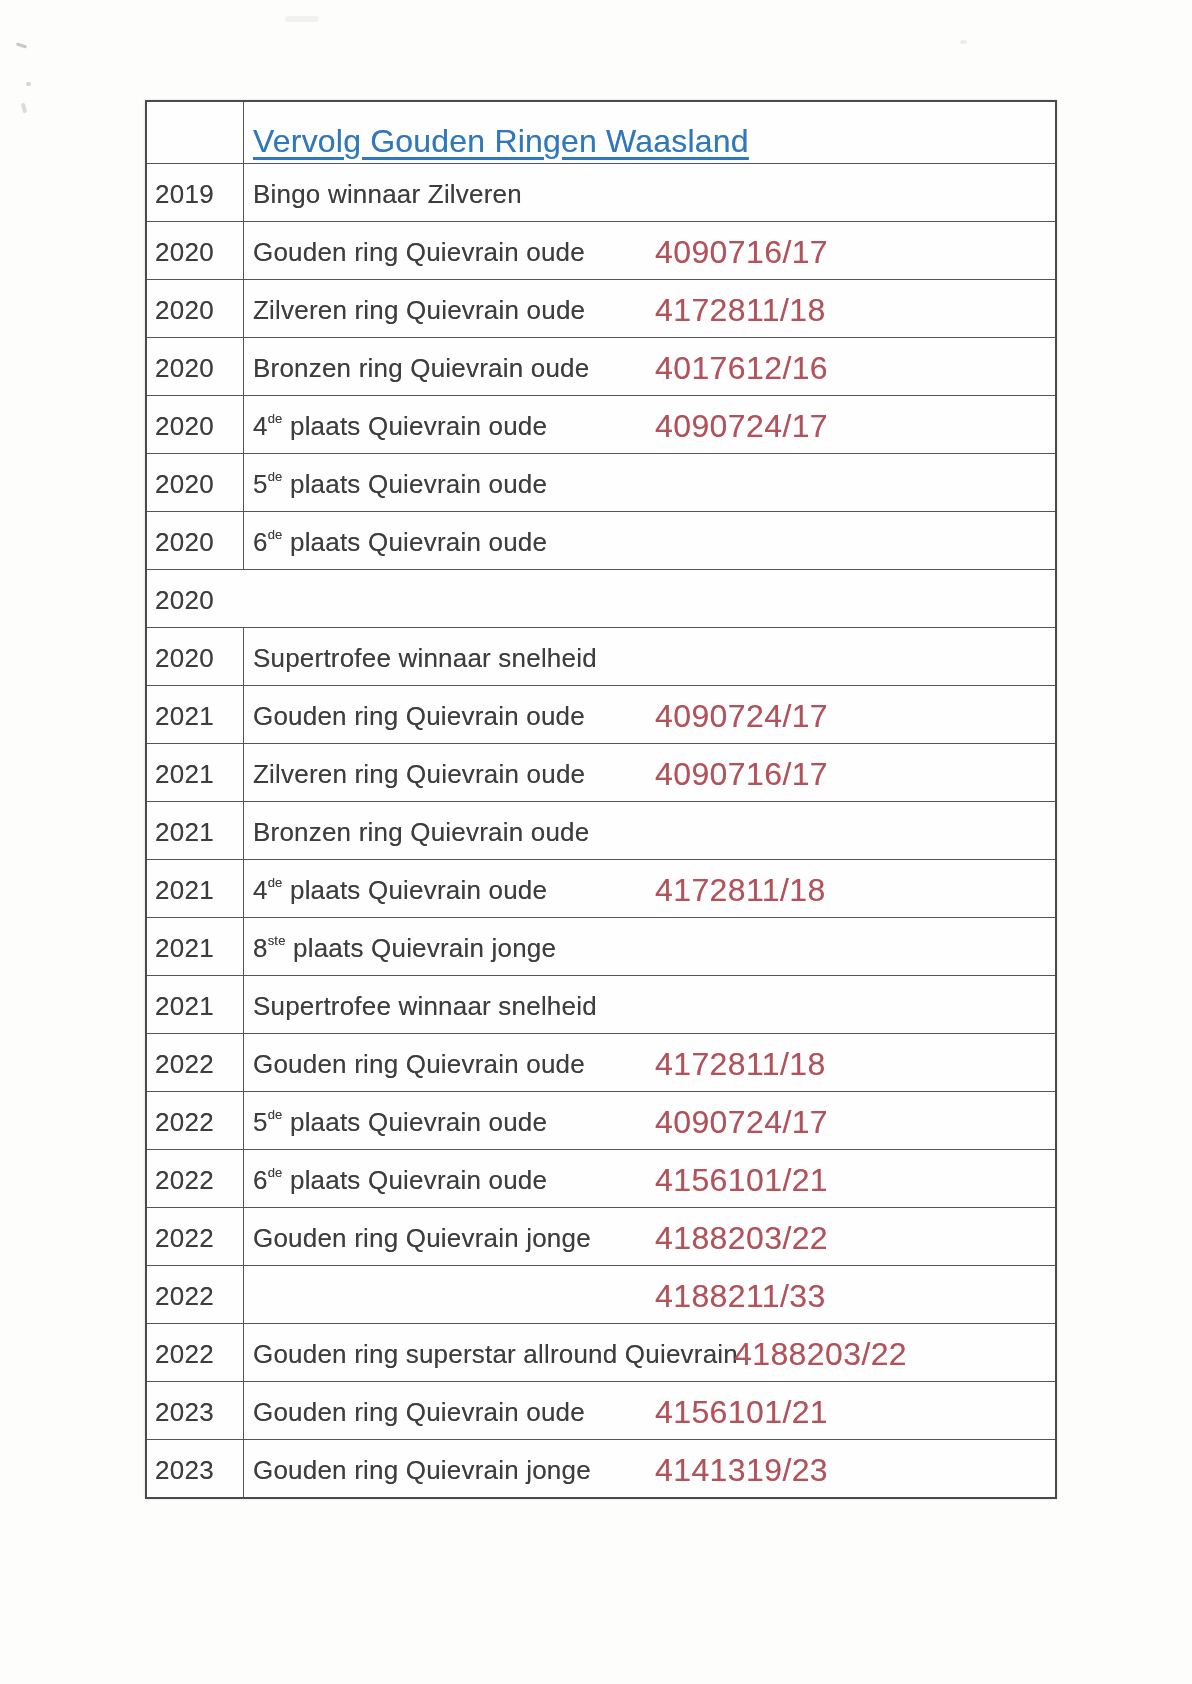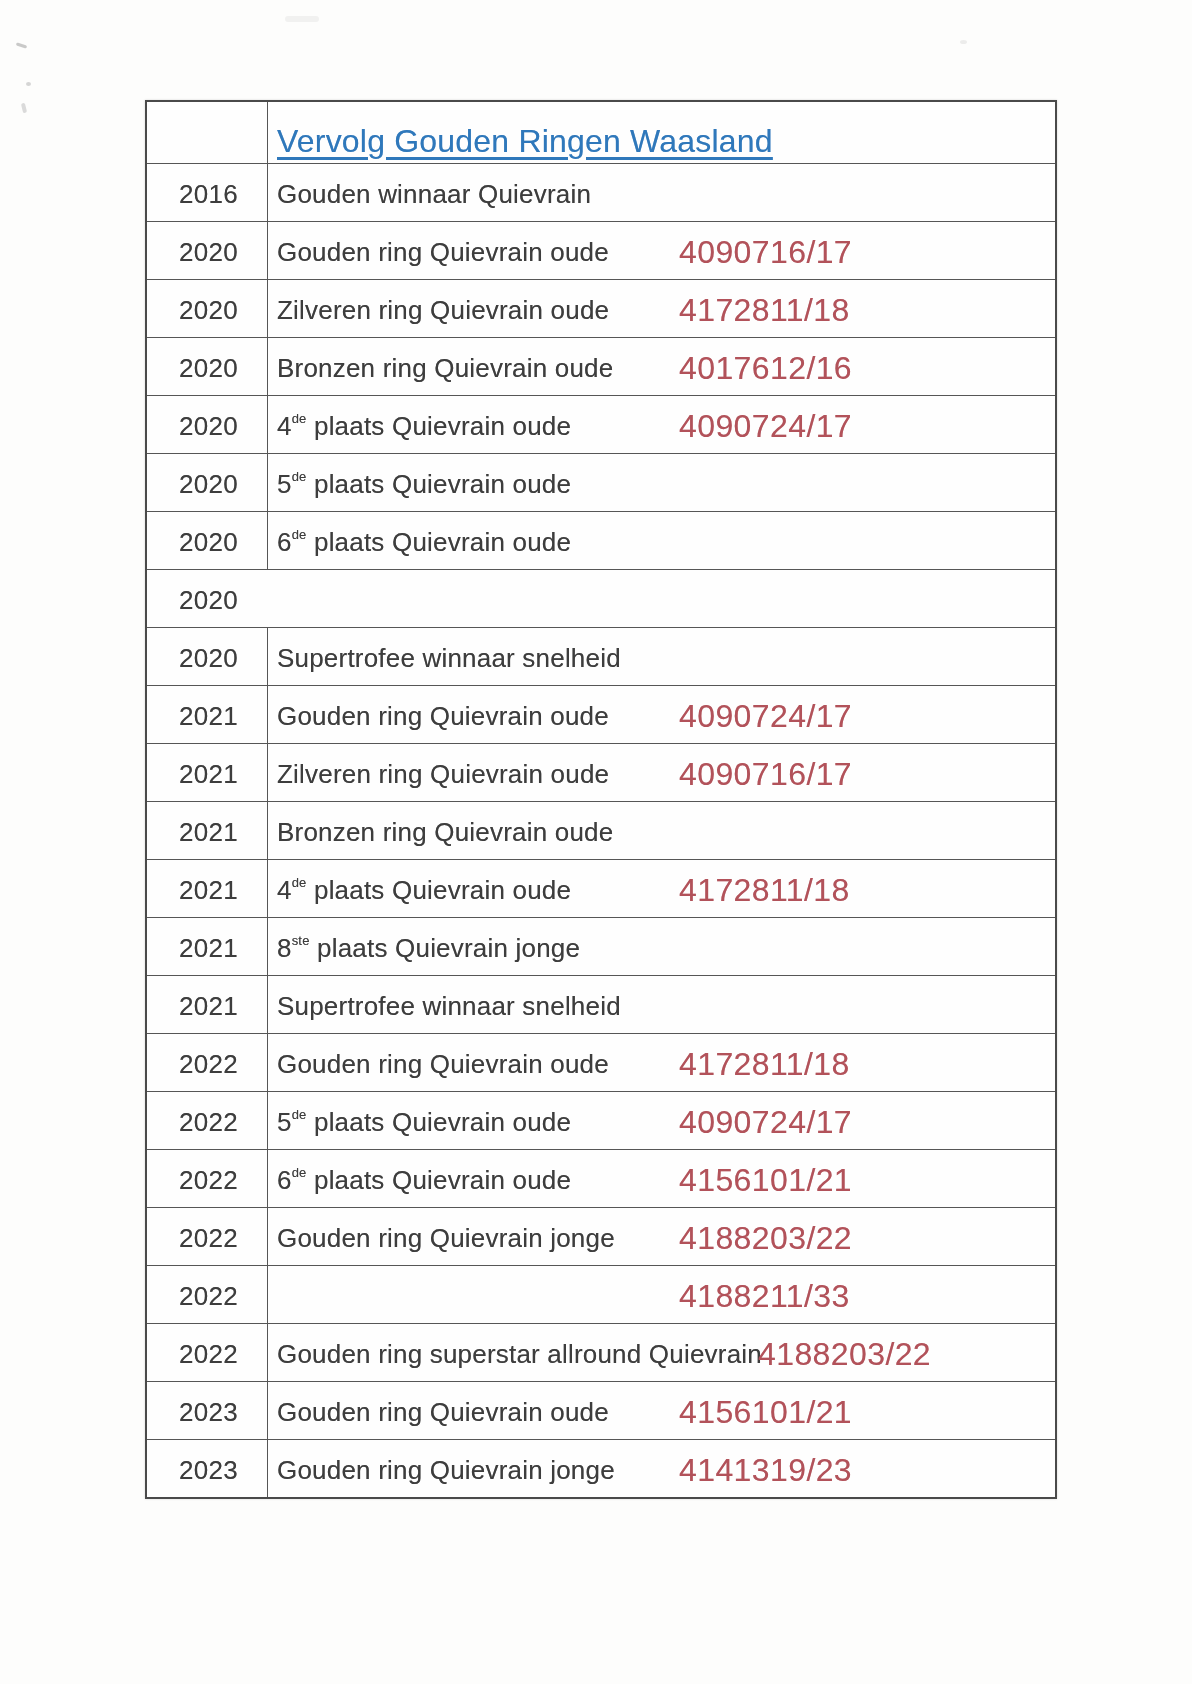--- a/index.html
+++ b/index.html
@@ -43,21 +43,20 @@
     top: 100px;
     width: 912px;
     border: 2px solid #4a4a4a;
     background: #fefefe;
     box-shadow: 0 0 2px rgba(90,90,90,.25);
   }
   .row {
     display: flex;
     height: 58px;
     border-top: 1.6px solid var(--line);
-    padding-left: 24px;
   }
   .row.title-row {
     height: 61px;
     border-top: none;
   }
   .cell-year {
     flex: none;
     width: 96px;
     display: flex;
     align-items: center;
@@ -127,23 +126,23 @@
 
   <div class="results-table">
     <div class="row title-row">
       <div class="cell-year"></div>
       <div class="cell-desc">
         <span class="table-title">Vervolg Gouden Ringen Waasland</span>
       </div>
     </div>
     <div>
   <div class="row">
-    <div class="cell-year">2016</div>
-    <div class="cell-desc">
-      <span class="description-label">Gouden winnaar Quievrain</span>
+    <div class="cell-year">2019</div>
+    <div class="cell-desc">
+      <span class="description-label">Bingo winnaar Zilveren</span>
 
     </div>
   </div>
 
   <div class="row">
     <div class="cell-year">2020</div>
     <div class="cell-desc">
       <span class="description-label">Gouden ring Quievrain oude</span>
       <span class="ring-number">4090716/17</span>
     </div>

